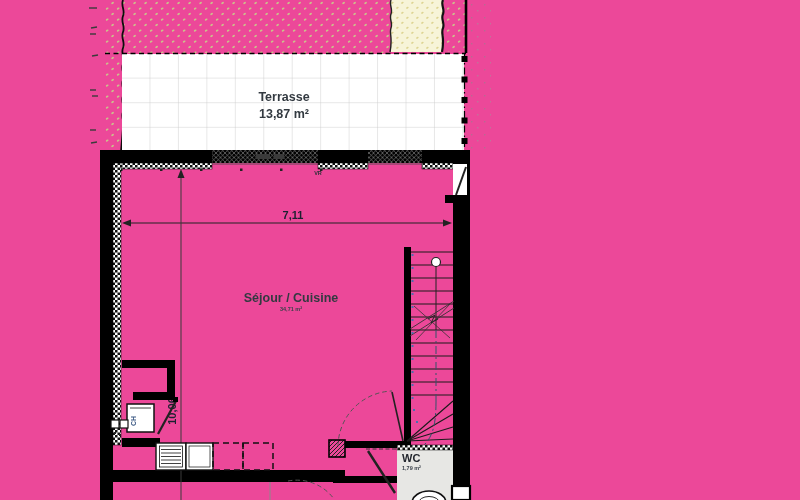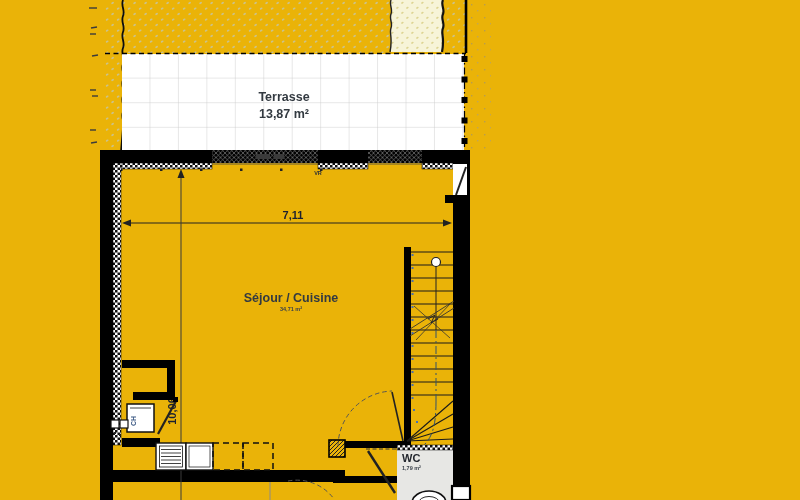--- a/index.html
+++ b/index.html
@@ -1,16 +1,16 @@
 <!DOCTYPE html>
 <html><head>
 <meta charset="utf-8">
 <style>
   html,body{margin:0;padding:0;background:#fff;}
-  .stage{position:relative;width:800px;height:500px;background:#eab308;overflow:hidden;
+  .stage{position:relative;width:800px;height:500px;background:#ec4899;overflow:hidden;
          font-family:"Liberation Sans",sans-serif;text-align:right;}
   svg{display:block;}
   .room-lbl{font-family:"Liberation Sans",sans-serif;font-weight:bold;fill:#333a41;font-size:12.5px;}
   .room-area{font-family:"Liberation Sans",sans-serif;font-weight:bold;fill:#333a41;font-size:12.5px;}
   .tiny{font-family:"Liberation Sans",sans-serif;font-weight:bold;fill:#3a414a;font-size:5.5px;}
   .dim{font-family:"Liberation Sans",sans-serif;font-weight:bold;fill:#1c2130;font-size:11px;}
   .micro{font-family:"Liberation Sans",sans-serif;font-weight:bold;fill:#2b2f36;font-size:5.5px;}
   .ch-lbl{font-family:"Liberation Sans",sans-serif;font-weight:bold;fill:#3d5a85;font-size:7px;}
   .wc-lbl{font-family:"Liberation Sans",sans-serif;font-weight:bold;fill:#23272e;font-size:11px;}
 </style>

